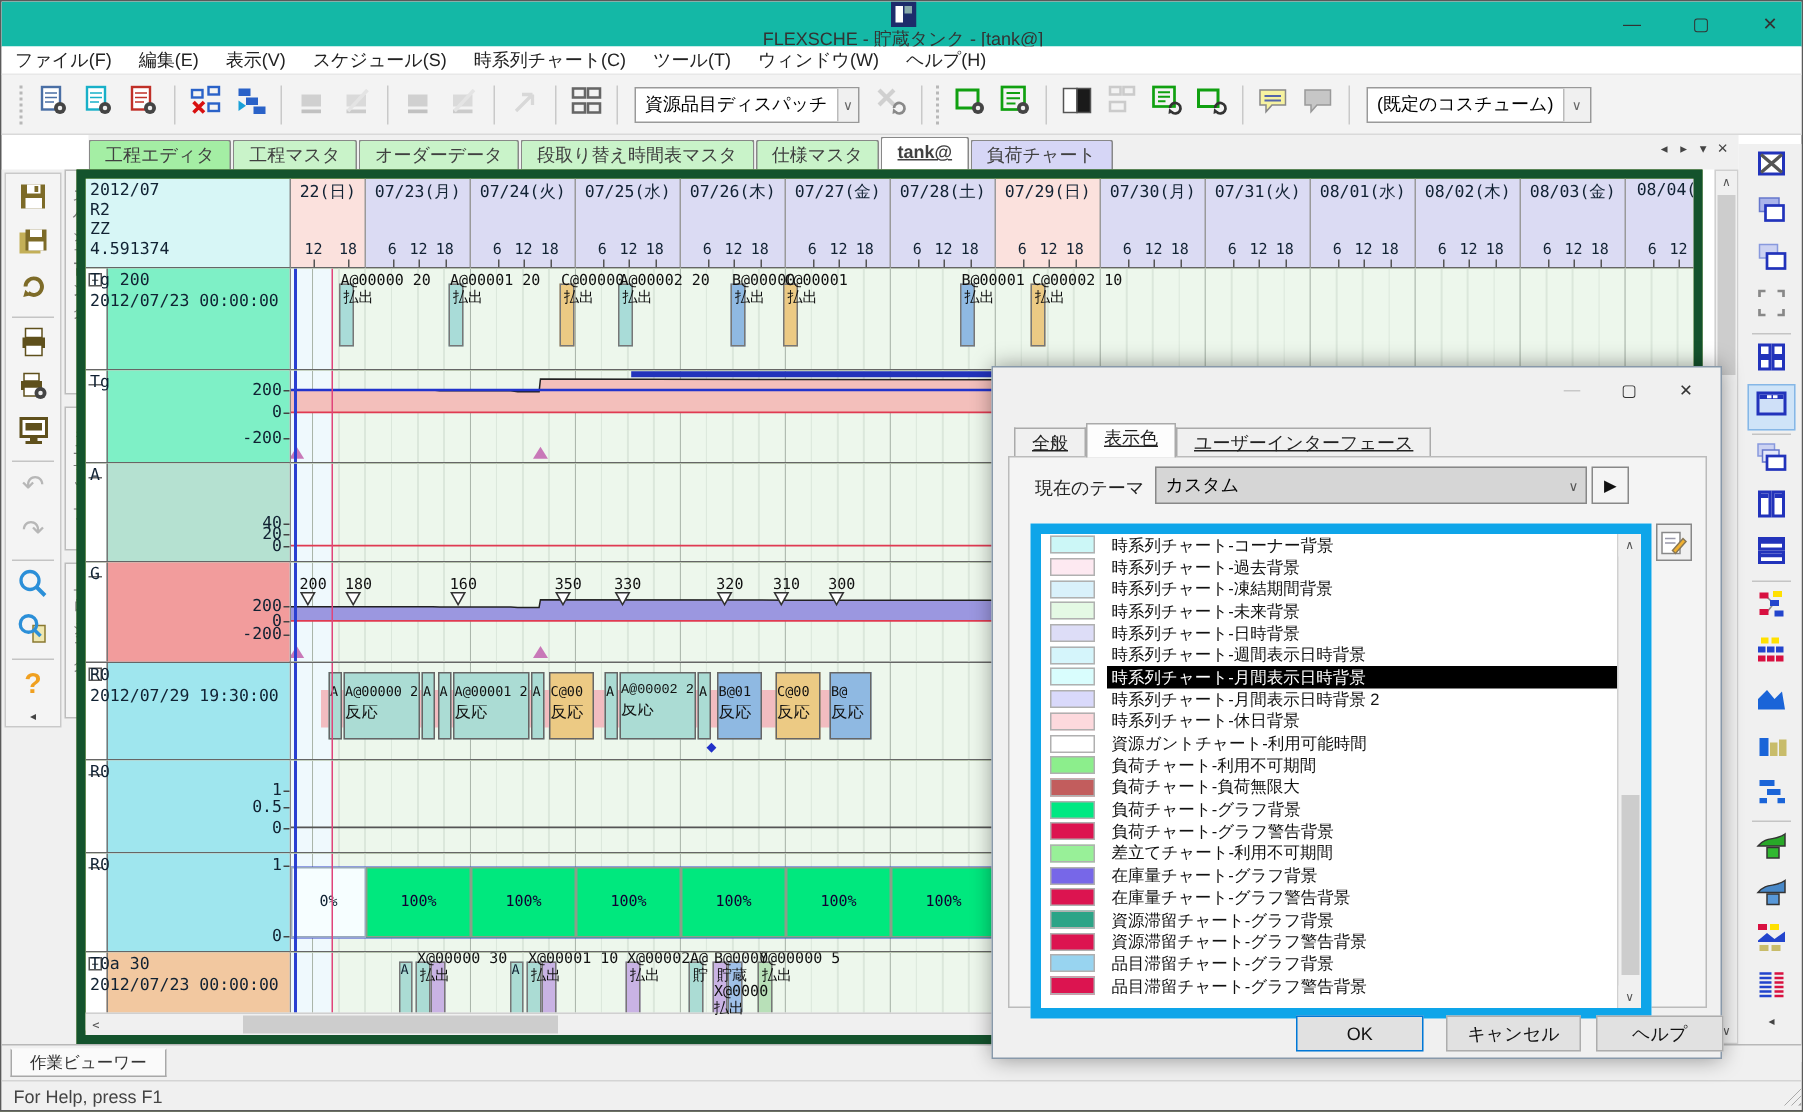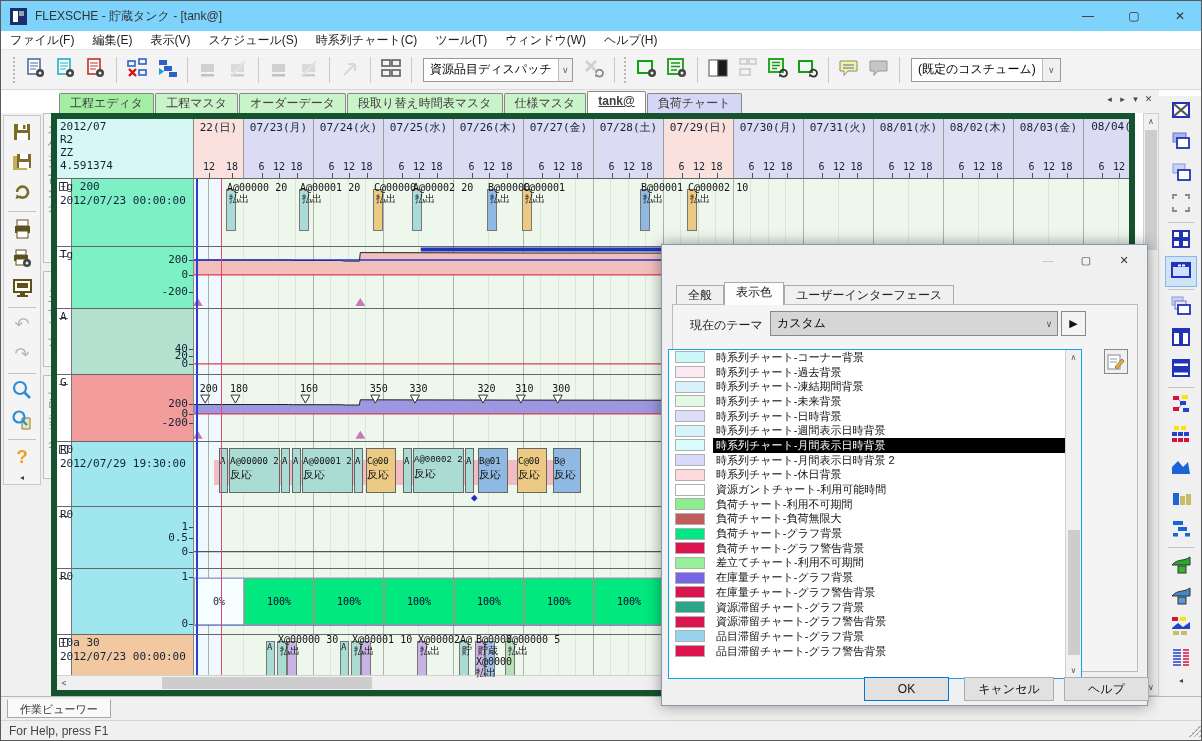--- a/index.html
+++ b/index.html
@@ -1,18 +1,18 @@
 <!DOCTYPE html>
 <html><head>
 <meta charset="utf-8">
 <style>
   html,body{margin:0;padding:0;background:#444;}
   *{box-sizing:border-box;}
   .app{position:relative;width:1202px;height:741px;background:#fff;font-family:"Liberation Sans",sans-serif;overflow:hidden;border:1px solid #5a5a5a;}
-  .titlebar{position:absolute;left:0;top:0;width:1202px;height:30px;background:#7dd3fc;display:flex;align-items:center;}
+  .titlebar{position:absolute;left:0;top:0;width:1202px;height:30px;background:#14b8a6;display:flex;align-items:center;flex-direction:column;}
   .applogo{width:17px;height:17px;margin:0 8px 0 9px;}
   .wtitle{font-size:12px;color:#333;}
   .wctrls{position:absolute;right:0;top:0;height:30px;display:flex;}
   .wbtn{width:46px;height:30px;display:flex;align-items:center;justify-content:center;font-size:12px;color:#333;}
   .menubar{position:absolute;left:0;top:30px;width:1202px;height:19px;background:#fff;display:flex;align-items:center;font-size:12px;color:#222;border-bottom:1px solid #e8e8e8;}
   .menuitem{padding:0 9px;height:19px;line-height:19px;}
   .toolbar{position:absolute;left:0;top:49px;width:1202px;height:40px;background:#f3f3f3;border-bottom:1px solid #d9d9d9;display:flex;align-items:center;padding-left:8px;}
   .tbgrip{width:4px;height:26px;border-left:2px dotted #b8b8b8;margin:0 4px;}
   .tbtn{width:28px;height:28px;display:flex;align-items:center;justify-content:center;margin:0 1px;border:1px solid transparent;}
   .tbsep{width:1px;height:26px;background:#c9c9c9;margin:0 5px;}
@@ -66,29 +66,29 @@
   .rtsep{width:26px;height:1px;background:#c4c4c4;margin:2px 0;}
   .bottombar{position:absolute;left:0;top:695px;width:1202px;height:24px;background:#f0f0f0;border-top:1px solid #b8b8b8;}
   .btab{position:absolute;left:6px;top:2px;height:19px;line-height:18px;padding:0 12px;font-size:11px;color:#333;background:#fafafa;border:1px solid #a8a8a8;border-top:1px solid #fafafa;}
   .statusbar{position:absolute;left:0;top:719px;width:1202px;height:22px;background:#f0f0f0;border-top:1px solid #d4d4d4;font-size:12px;color:#444;line-height:21px;padding-left:8px;border-bottom:2px solid #2aa7e8;}
   .grip{position:absolute;right:2px;bottom:3px;width:12px;height:12px;background:linear-gradient(135deg,transparent 50%,#aaa 50%,#aaa 55%,transparent 55%,transparent 70%,#aaa 70%,#aaa 75%,transparent 75%,transparent 90%,#aaa 90%);}
   .dialog{position:absolute;left:660px;top:243px;width:487px;height:462px;background:#f0f0f0;border:1px solid #8899aa;box-shadow:0 0 14px rgba(0,0,0,.4);z-index:50;}
   .dlg-title{position:absolute;left:0;top:0;width:100%;height:30px;background:#f0f0f0;display:flex;align-items:center;font-size:12px;color:#333;padding-left:12px;}
   .dlg-ctrls{position:absolute;right:4px;top:0;height:30px;display:flex;}
   .dlg-ctrls span{width:38px;height:30px;display:flex;align-items:center;justify-content:center;font-size:11px;color:#333;}
   .dlg-tabs{position:absolute;left:14px;top:38px;display:flex;align-items:flex-end;height:22px;}
-  .dlg-tab{height:20px;line-height:19px;padding:0 11px;font-size:12px;color:#222;border:1px solid #aaa;border-bottom:none;background:#f0f0f0;}
+  .dlg-tab{height:20px;line-height:19px;padding:0 11px;font-size:12px;color:#222;border:1px solid #aaa;border-bottom:none;background:#f0f0f0;text-decoration:underline;}
   .dlg-tab.active{height:23px;background:#fdfdfd;position:relative;z-index:2;}
   .dlg-panel{position:absolute;left:10px;top:59px;width:466px;height:368px;border:1px solid #bbb;background:#f4f4f4;}
   .dlg-theme{position:absolute;left:28px;top:72px;font-size:12px;color:#222;}
   .dlg-combo{position:absolute;left:108px;top:66px;width:288px;height:25px;background:#d6d6d6;border:1px solid #888;font-size:12px;display:flex;align-items:center;}
   .dlg-combo .val{padding-left:6px;flex:1;}
   .dlg-combo .dd{width:16px;color:#555;font-size:9px;text-align:center;}
   .dlg-play{position:absolute;left:399px;top:66px;width:25px;height:25px;background:#f4f4f4;border:1px solid #888;display:flex;align-items:center;justify-content:center;font-size:11px;color:#111;}
-  .dlg-list{position:absolute;left:6px;top:104px;width:414px;height:330px;background:#fff;border:1px solid #0ea5e9;overflow:hidden;}
+  .dlg-list{position:absolute;left:25px;top:104px;width:414px;height:330px;background:#fff;border:7px solid #0ea5e9;overflow:hidden;}
   .dlg-item{display:flex;align-items:center;height:14.7px;}
   .dlg-sw{width:30px;height:12px;border:1px solid #b0b0b0;margin:0 8px 0 6px;flex:none;}
   .dlg-it{font-size:11px;color:#111;white-space:nowrap;padding:0 3px;}
   .dlg-item.sel .dlg-it{background:#000;color:#fff;flex:1;}
   .dlg-vscroll{position:absolute;right:0;top:0;width:16px;height:100%;background:#f0f0f0;border-left:1px solid #d0d0d0;}
   .dlg-edit{position:absolute;left:442px;top:104px;width:24px;height:25px;background:#f0f0f0;border:1px solid #888;display:flex;align-items:center;justify-content:center;}
   .dlg-buttons{position:absolute;left:0;top:432px;width:487px;height:26px;}
   .dlg-btn{position:absolute;height:24px;background:#e1e1e1;border:1px solid #adadad;font-size:12px;color:#111;text-align:center;line-height:22px;}
   .dlg-btn.def{border:1px solid #0078d7;}
   .mono{font-family:"DejaVu Sans Mono","Liberation Mono",monospace;}

